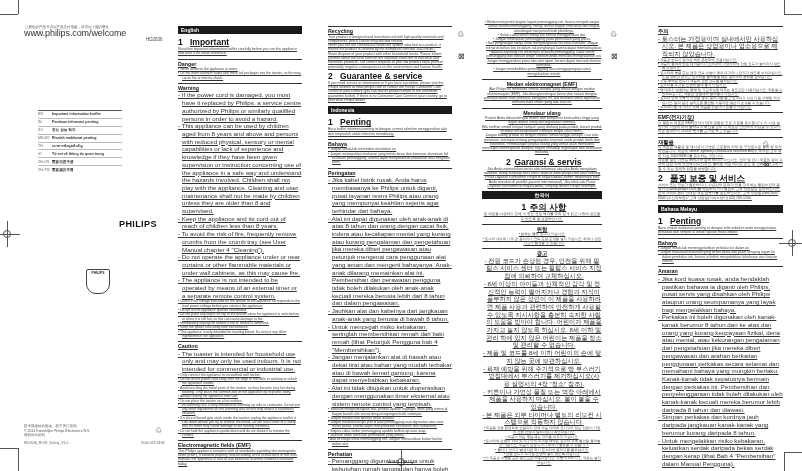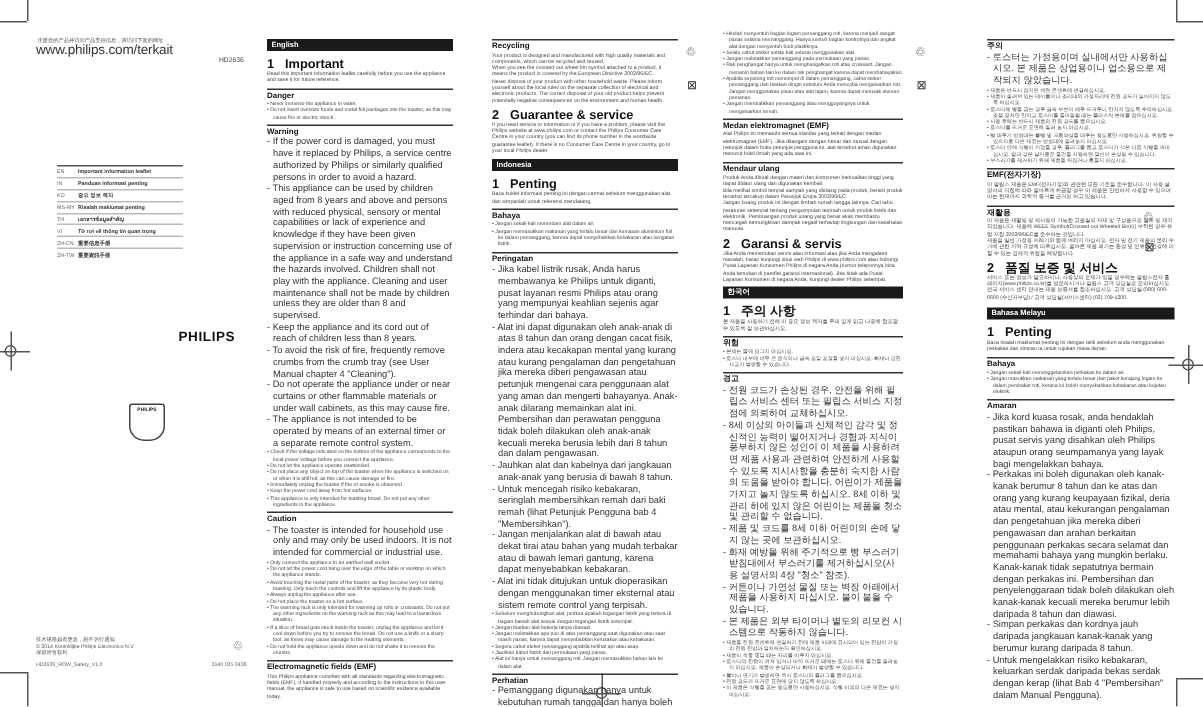--- a/index.html
+++ b/index.html
@@ -21,24 +21,24 @@
   .footer-small { position: absolute; left: 24px; top: 424px; font-size: 3.5px; color: #555; line-height: 4.5px; }
   .footer-file { position: absolute; left: 24px; top: 441px; font-size: 3.5px; color: #666; }
   .footer-code { position: absolute; left: 141px; top: 441px; font-size: 3.5px; color: #666; }
   .recycle { position: absolute; font-size: 8px; color: #555; }
   .regmark { position: absolute; width: 14px; height: 14px; }
   .regmark:before, .regmark:after { content: ""; position: absolute; background: #555; }
   .regmark:before { left: 7px; top: -6px; width: 0.6px; height: 26px; }
   .regmark:after { top: 7px; left: -6px; height: 0.6px; width: 26px; }
   .regmark .circ { position: absolute; left: 3px; top: 3px; width: 8px; height: 8px; border: 0.6px solid #555; border-radius: 50%; }
 
-  .col { position: absolute; top: 26px; font-size: 3.5px; color: #333; line-height: 4.3px; }
+  .col { position: absolute; top: 26px; font-size: 3.5px; color: #333; line-height: 4.3px; text-decoration: underline; }
   .c1 { left: 178px; width: 124px; }
   .c2 { left: 328px; width: 124px; }
-  .c3 { left: 482px; width: 120px; top: 20px; }
+  .c3 { left: 482px; width: 120px; top: 20px; text-align: center; }
   .c4 { left: 658px; width: 125px; }
   .lang-bar { background: #1a1a1a; color: #fff; font-weight: bold; font-size: 5px; padding: 1.5px 3px; height: 8px; line-height: 5px; margin-bottom: 3px; }
   .h1 { font-size: 8.5px; font-weight: bold; line-height: 10px; margin-top: 2px; color: #111; }
   .h1 .num { display: inline-block; width: 12px; }
   .h2 { font-size: 5.3px; font-weight: bold; border-top: 0.8px solid #333; padding-top: 1px; margin-top: 3px; line-height: 6.5px; color: #111; }
   .p { font-size: 3.5px; line-height: 4.3px; color: #444; }
   .big { font-size: 6.2px; line-height: 7.7px; color: #333; }
   .bul { padding-left: 4px; text-indent: -4px; }
   .small { font-size: 3.4px; line-height: 4.3px; color: #444; }
   .sym { position: absolute; font-size: 8px; color: #333; }
@@ -60,21 +60,21 @@
       <div class="circ"></div>
     </div>
   <div class="regmark" style="left:785px;top:236px;">
       <div class="circ"></div>
     </div>
   <div class="regmark" style="left:394px;top:455px;">
       <div class="circ"></div>
     </div>
 
   <div class="cover-small">注册您的产品并访问产品支持信息，请访问下面的网址</div>
-  <div class="cover-url">www.philips.com/terkait</div>
+  <div class="cover-url">www.philips.com/welcome</div>
   <div class="cover-model">HD2636</div>
 
   <div class="lang-table">
     <div class="lang-row">
         <span class="lang-code">EN</span>
         <span class="lang-name">Important information leaflet</span>
       </div>
     <div class="lang-row">
         <span class="lang-code">IN</span>
         <span class="lang-name">Panduan informasi penting</span>

